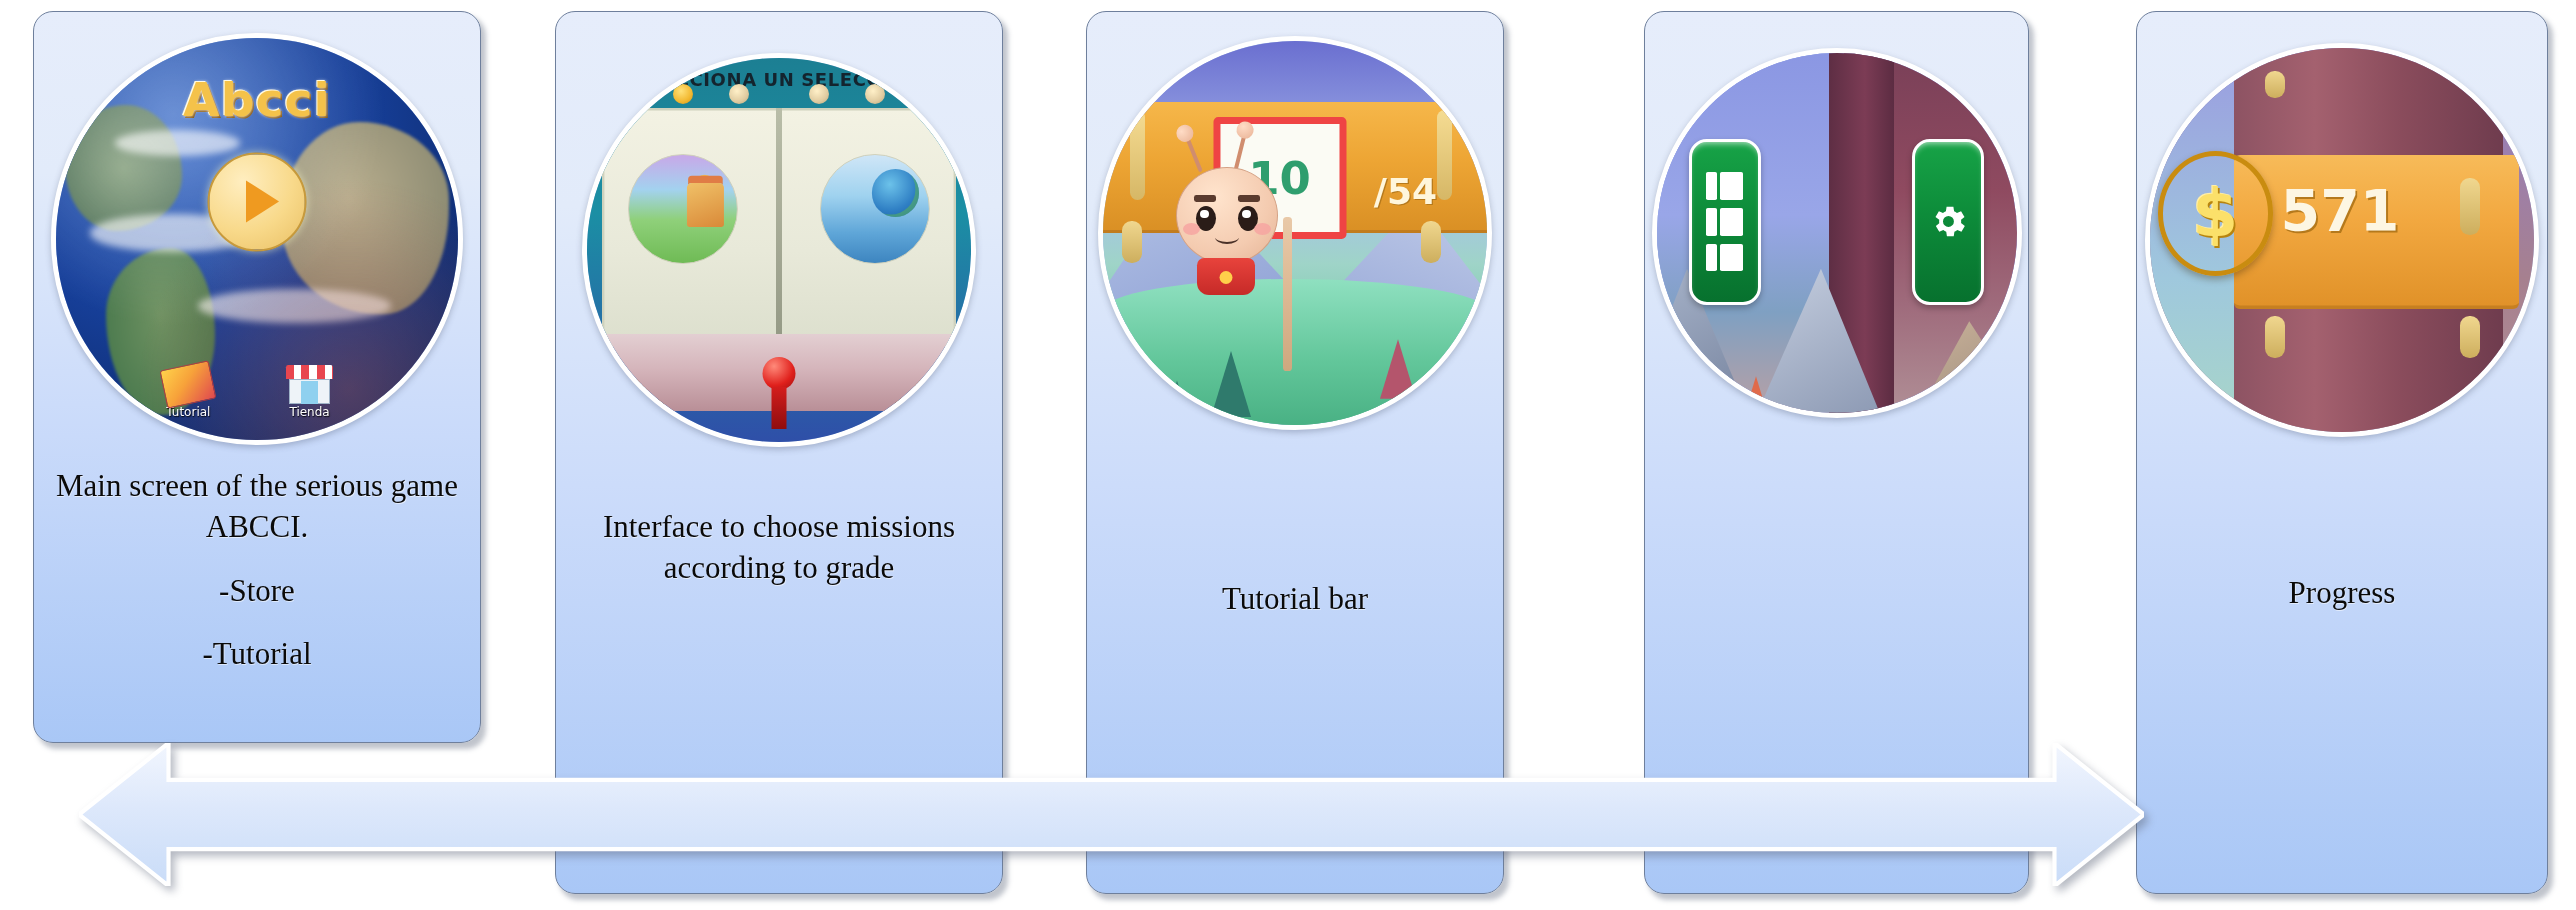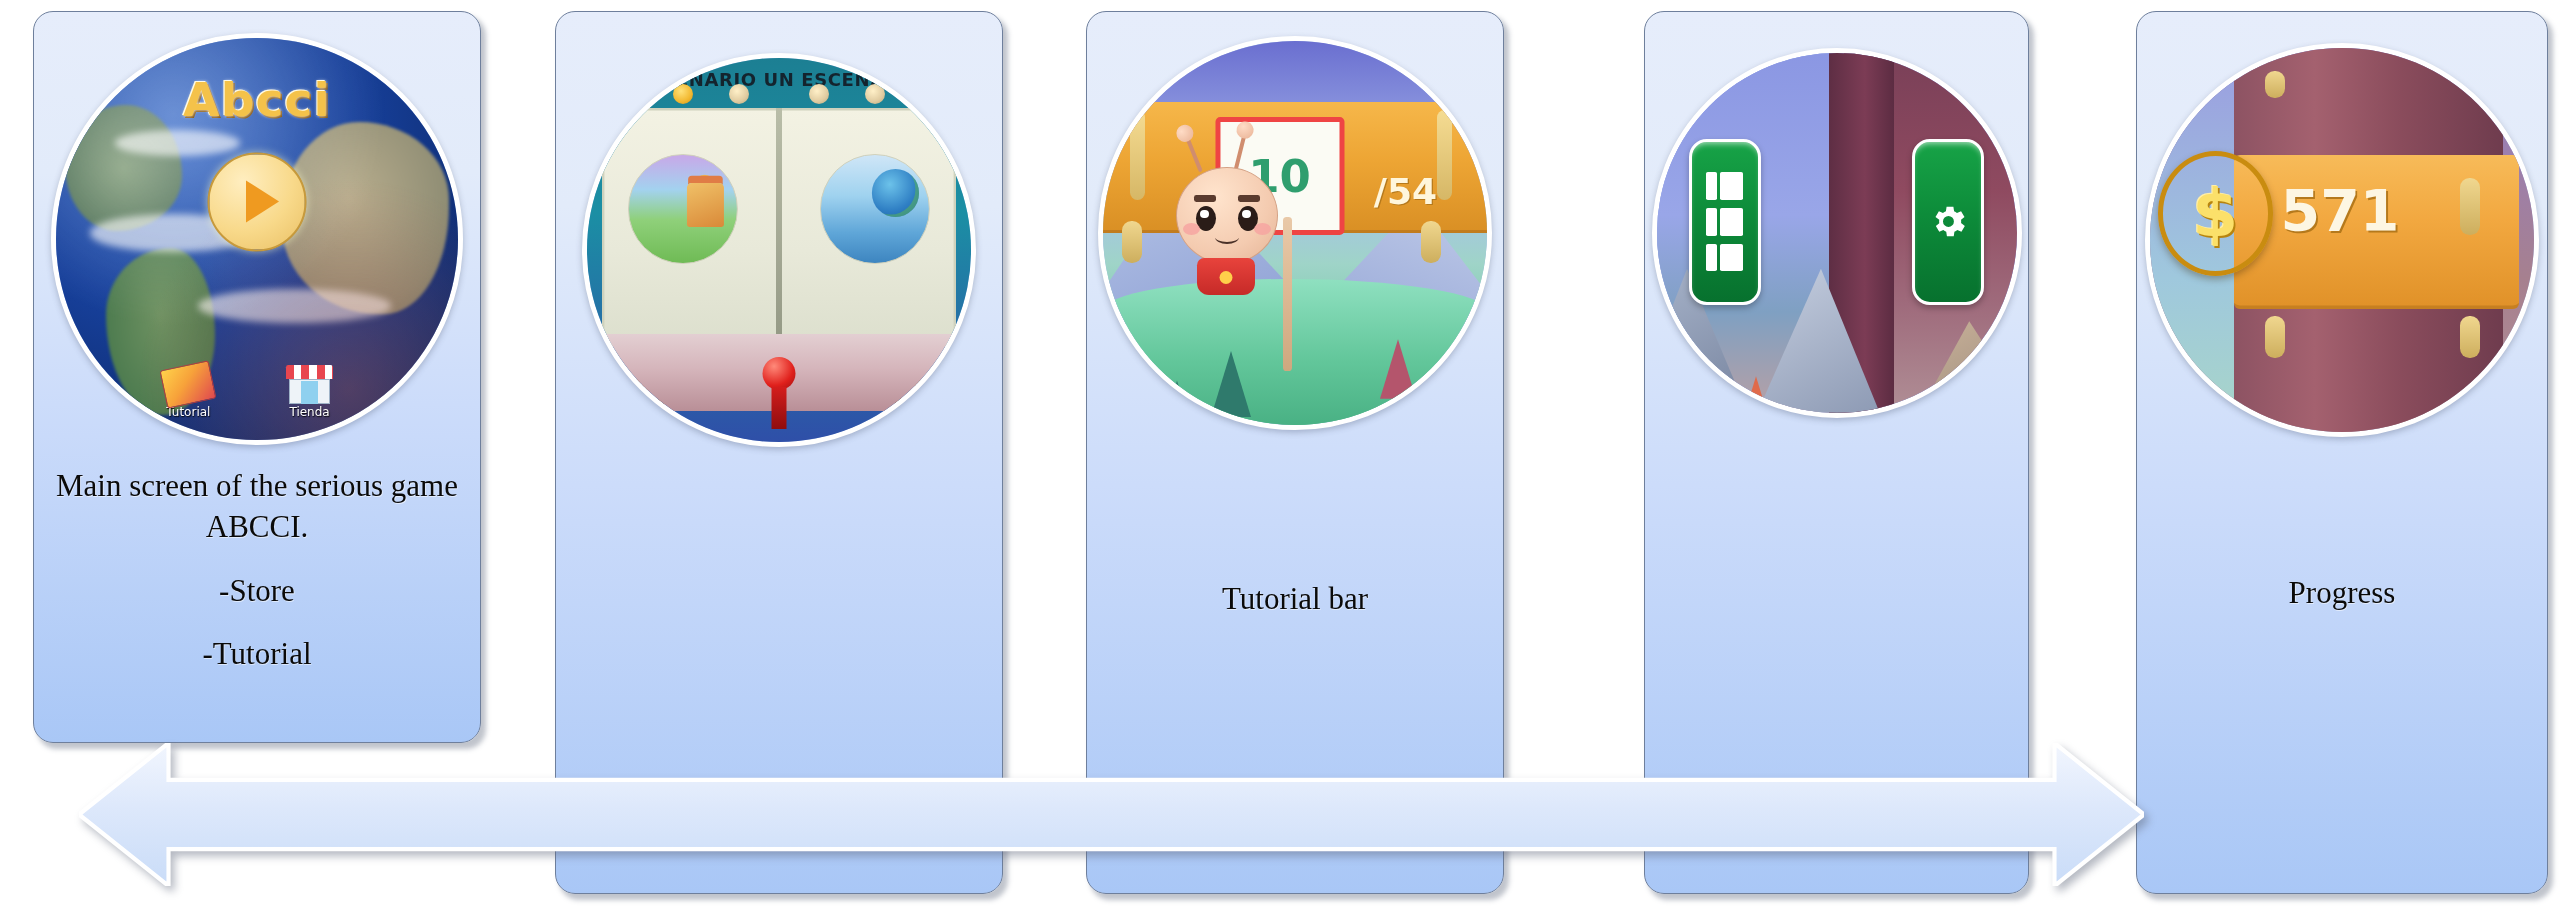--- a/index.html
+++ b/index.html
@@ -138,21 +138,21 @@
     background:linear-gradient(200deg,#c3cdea,#94a6d6);clip-path:polygon(0 100%,55% 0,100% 100%);}
   .meadow{position:absolute;bottom:0;left:0;right:0;height:38%;
     background:linear-gradient(180deg,#8fe0c0 0%,#63c79b 55%,#49b184 100%);
     border-radius:48% 52% 0 0/22% 22% 0 0;}
   .plank{position:absolute;top:16%;left:-3%;right:-3%;height:34%;
     background:linear-gradient(180deg,#f6b74a 0%,#eda534 45%,#d98f24 100%);
     border-radius:6px;box-shadow:inset 0 -4.8px 0 -1.8px rgba(150,90,20,.35);}
   .rope{position:absolute;width:15.5px;height:90px;border-radius:8.4px;
     background:linear-gradient(180deg,#f5dc93,#d6b766);}
   .signcard{position:absolute;left:46%;top:20%;transform:translateX(-50%);
-    width:31%;height:28%;background:#fbfbf4;border:5px solid #ef4444;border-radius:4.8px;
+    width:31%;height:28%;background:#fbfbf4;border:7px solid #ef4444;border-radius:4.8px;
     display:flex;align-items:center;justify-content:center;
     font-family:"DejaVu Sans",sans-serif;font-weight:bold;font-size:45px;color:#2f9e6e;}
   .signtotal{position:absolute;right:13%;top:34%;
     font-family:"DejaVu Sans",sans-serif;font-weight:bold;font-size:36px;color:#fff6dc;
     text-shadow:1.2px 1.2px 0 #b5791c;}
   .bug{position:absolute;left:19%;top:33%;width:26%;}
   .bug .head{width:100%;aspect-ratio:1/.95;border-radius:50%;
     background:radial-gradient(circle at 38% 30%,#ffe4cd,#f4cbb0 60%,#e3b295 100%);
     border:1.8px solid #d4a184;position:relative;}
   .bug .eye{position:absolute;top:40%;width:20%;aspect-ratio:1/1.25;border-radius:50%;background:#2a1c18;}
@@ -260,21 +260,21 @@
       <span>Main screen of the serious game ABCCI.</span>
       <span class="sub">-Store</span>
       <span class="sub">-Tutorial</span>
     </div>
   </div>
 
   <div class="panel" style="left:555px;top:10.7px;width:448px;height:883px;">
     <div class="thumbwrap" style="top:41px;width:394px;height:394px;">
       <div class="thumb">
         <div class="bookbg"></div>
-        <div class="bookhdr">ESCENARIO UN ESCENARIO</div>
+        <div class="bookhdr">SELECCIONA UN SELECCIONA</div>
         <div class="bookbody"></div>
         <div class="spine"></div>
 
         <div class="bpage l">
           <div class="stars">
             <span class="st"></span>
               <span class="st gold"></span>
               <span class="st"></span>
           </div>
           <div class="bimg soil"></div>
@@ -290,20 +290,23 @@
           <div class="bimg glac"></div>
           <div class="bcap">Deshielo de glaciares</div>
         </div>
 
         <div class="bookpages"></div>
         <div class="ribbon">
           <div class="knob"></div>
             <div class="tail"></div>
         </div>
       </div>
+    </div>
+    <div class="caption" style="top:495px;">
+      <span>Interface to choose missions according to grade</span>
     </div>
   </div>
 
   <div class="panel" style="left:1086px;top:10.7px;width:418px;height:883px;">
     <div class="thumbwrap" style="top:24px;width:394px;height:394px;">
       <div class="thumb">
         <div class="scene3"></div>
         <div class="mtn"></div>
           <div class="mtn2"></div>
         <div class="meadow"></div>

